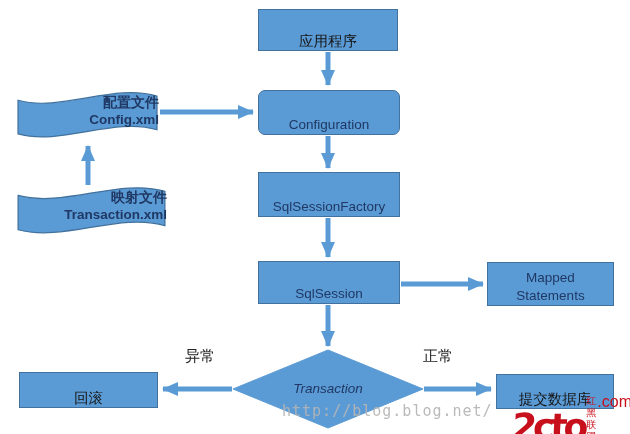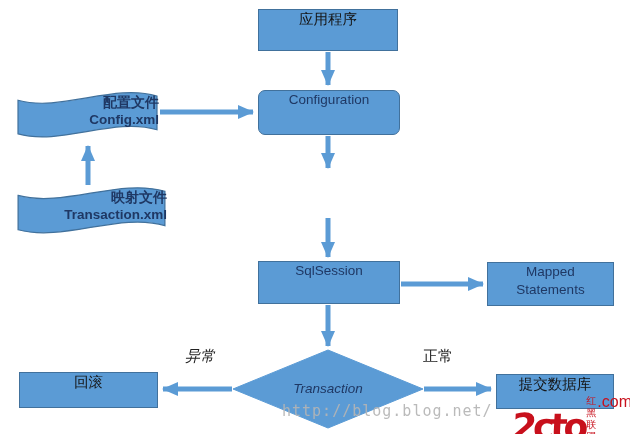--- a/index.html
+++ b/index.html
@@ -7,21 +7,21 @@
     position:relative;width:630px;height:434px;background:var(--background,#fff);
     font-family:"Liberation Sans",sans-serif;overflow:hidden;
   }
   svg.layer{position:absolute;left:0;top:0;width:630px;height:434px;z-index:1;}
   .arrow{stroke:var(--arrow);stroke-width:5;fill:none;marker-end:url(#ah);}
   #ah path{fill:var(--arrow);}
   .diamond{fill:var(--node-fill);stroke:var(--node-fill);stroke-width:1;}
 
   .node{
     position:absolute;background:var(--node-fill);border:1.5px solid var(--node-border);
-    display:flex;flex-direction:column;align-items:center;justify-content:flex-start;
+    display:flex;flex-direction:column;align-items:center;justify-content:flex-end;
     box-sizing:border-box;z-index:2;
   }
   .node .en{color:var(--node-text);font-size:13.5px;line-height:18px;}
   .node .zh{color:var(--chinese-text);font-size:14.5px;line-height:18px;}
 
   #node-app{left:258px;top:9px;width:140px;height:42px;}
   #node-configuration{left:258px;top:90px;width:142px;height:45px;border-radius:7px;}
   #node-factory{left:258px;top:172px;width:142px;height:45px;}
   #node-session{left:258px;top:261px;width:142px;height:43px;}
   #node-mapped{left:487px;top:262px;width:127px;height:44px;}
@@ -35,21 +35,21 @@
   .wave path{fill:var(--node-fill);stroke:var(--node-border);stroke-width:1.2;}
   .wave .wave-text{position:relative;text-align:right;padding-top:6px;font-weight:bold;
     color:var(--node-text);line-height:17px;z-index:1;}
   .wave .t1{font-size:14px;display:block;}
   .wave .t2{font-size:13.5px;display:block;}
 
   #transaction-label{position:absolute;left:233px;top:381px;width:190px;text-align:center;
     color:var(--node-text);font-size:13.5px;z-index:2;font-style:italic;}
 
   .edge-label{position:absolute;font-size:15px;color:var(--edge-label-text);z-index:2;}
-  #label-exception{left:185px;top:347px;font-style:italic;}
+  #label-exception{left:185px;top:347px;}
   #label-normal{left:423px;top:347px;}
 
   .watermark{position:absolute;left:282px;top:402px;z-index:5;
     font-family:"DejaVu Sans Mono",monospace;font-size:15px;letter-spacing:1px;
     color:var(--watermark-text);opacity:.92;white-space:nowrap;}
 
   .logo{position:absolute;left:512px;top:395px;z-index:6;display:flex;align-items:flex-end;}
   .logo-main{font-family:"DejaVu Sans",sans-serif;font-weight:900;font-size:36px;
     line-height:.85;color:var(--logo-red);letter-spacing:-4px;transform:skewX(-3deg);}
   .logo-side{display:flex;flex-direction:row;align-items:flex-start;margin-left:2px;}
@@ -100,20 +100,23 @@
   <div class="wave" id="wave-mapping">
     <svg viewBox="0 0 143 52" preserveAspectRatio="none">
       <path d="M2,12 C45,24 98,-5 141,8 L141,41 C98,28 45,57 2,45 Z"></path>
     </svg>
     <div class="wave-text">
       <span class="t1">映射文件</span>
       <span class="t2">Transaction.xml</span>
     </div>
   </div>
 
+  <div class="node" id="node-factory">
+    <span class="en">SqlSessionFactory</span>
+  </div>
 
   <div class="node" id="node-session">
     <span class="en">SqlSession</span>
   </div>
 
   <div class="node" id="node-mapped">
     <span class="en">Mapped</span>
     <span class="en">Statements</span>
   </div>
 

